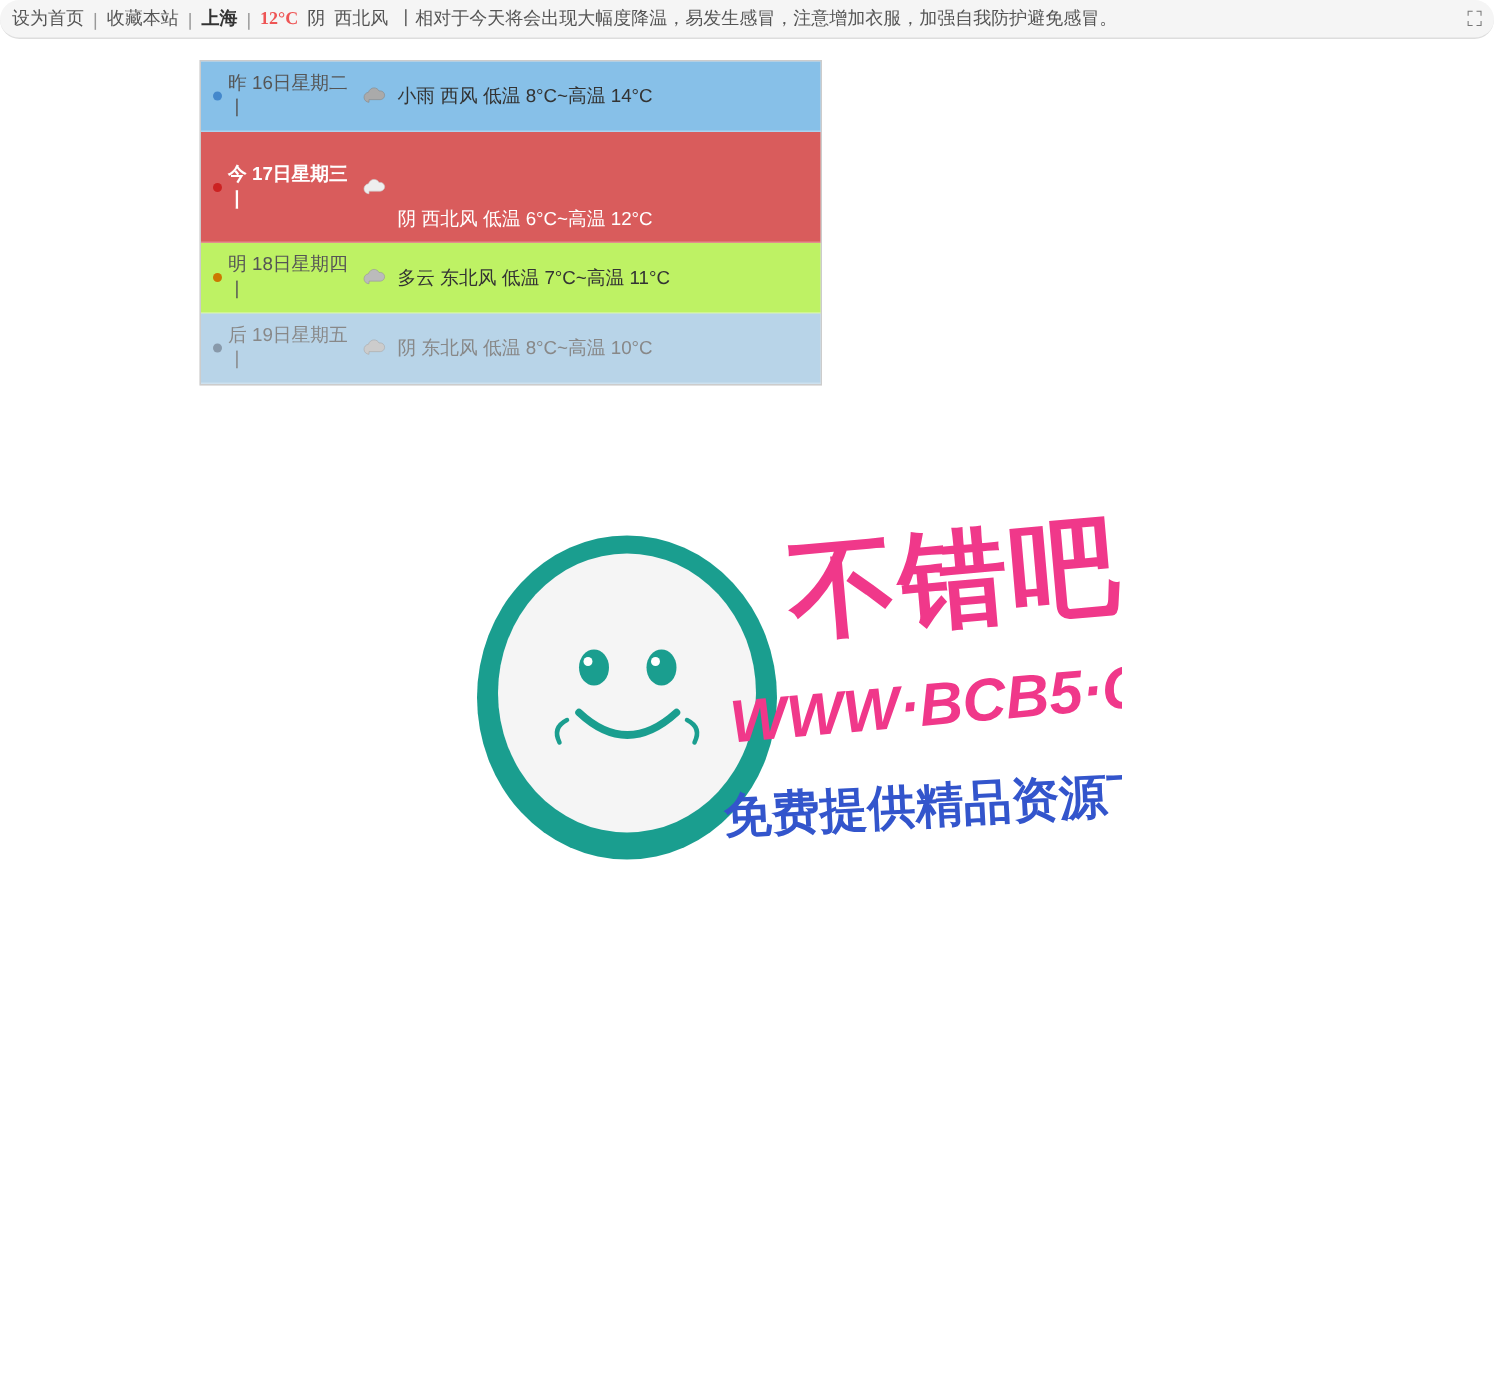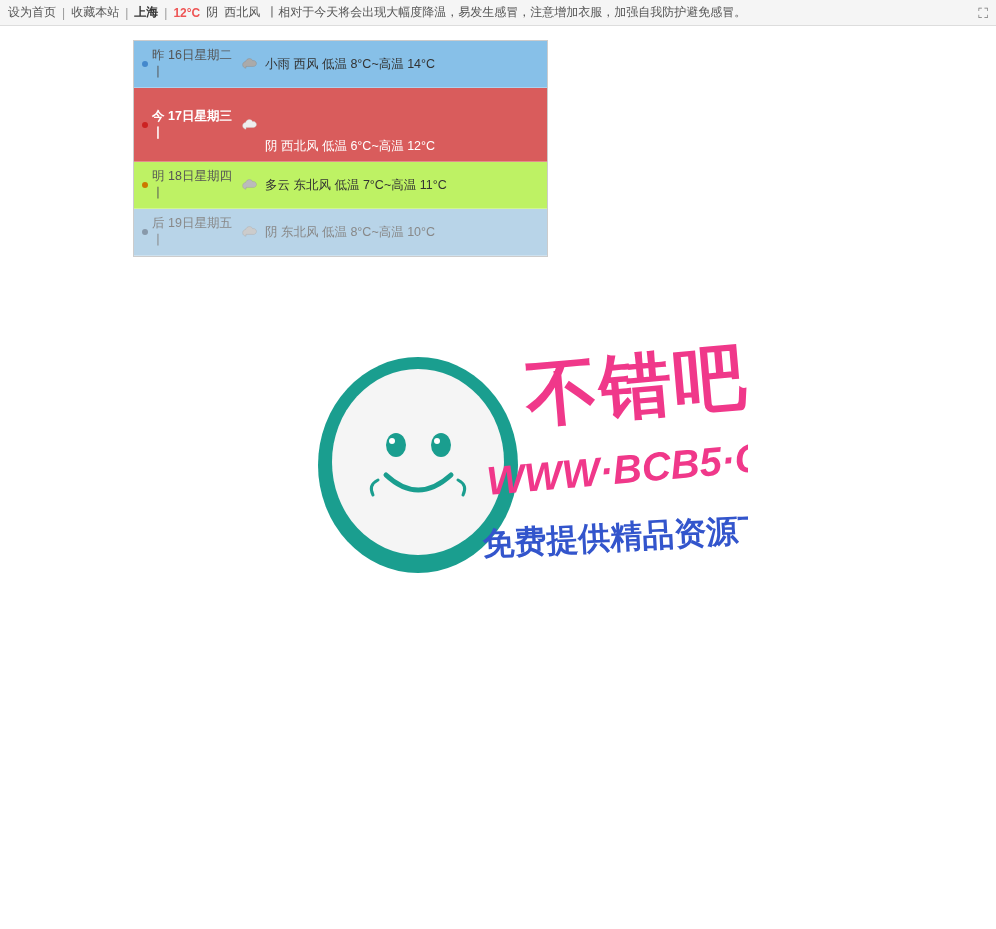--- a/index.html
+++ b/index.html
@@ -18,36 +18,38 @@
       width: 100%;
       background: #f5f5f5;
       border-bottom: 1px solid #ddd;
       padding: 4px 8px;
       display: flex;
       align-items: center;
       gap: 6px;
       font-size: 12px;
       color: #333;
       position: relative;
+      border-radius: 13px;
     }
     #top-bar .link {
       color: #555;
       cursor: pointer;
       text-decoration: none;
     }
     #top-bar .separator {
       color: #999;
     }
     #top-bar .city {
       color: #333;
       font-weight: bold;
     }
     #top-bar .temp {
       color: #e55;
       font-weight: bold;
+      font-family: Liberation Serif, serif;
     }
     #top-bar .weather-condition {
       color: #555;
     }
     #top-bar .notice {
       color: #555;
       flex: 1;
     }
     #top-bar .fullscreen-btn {
       cursor: pointer;

